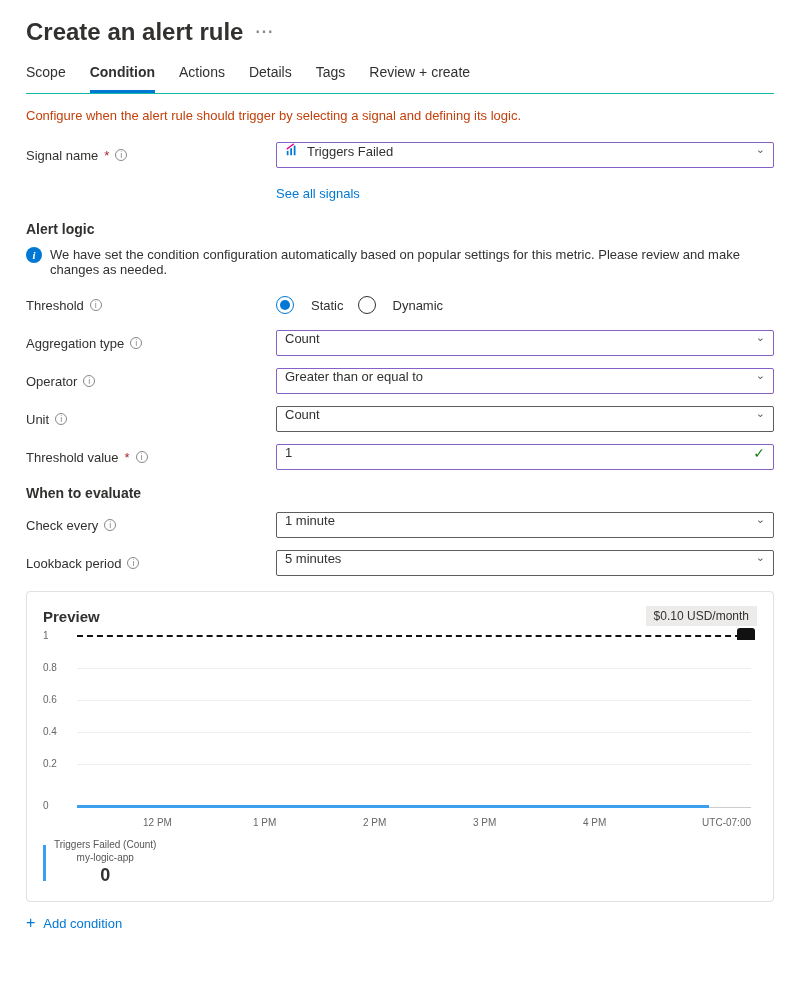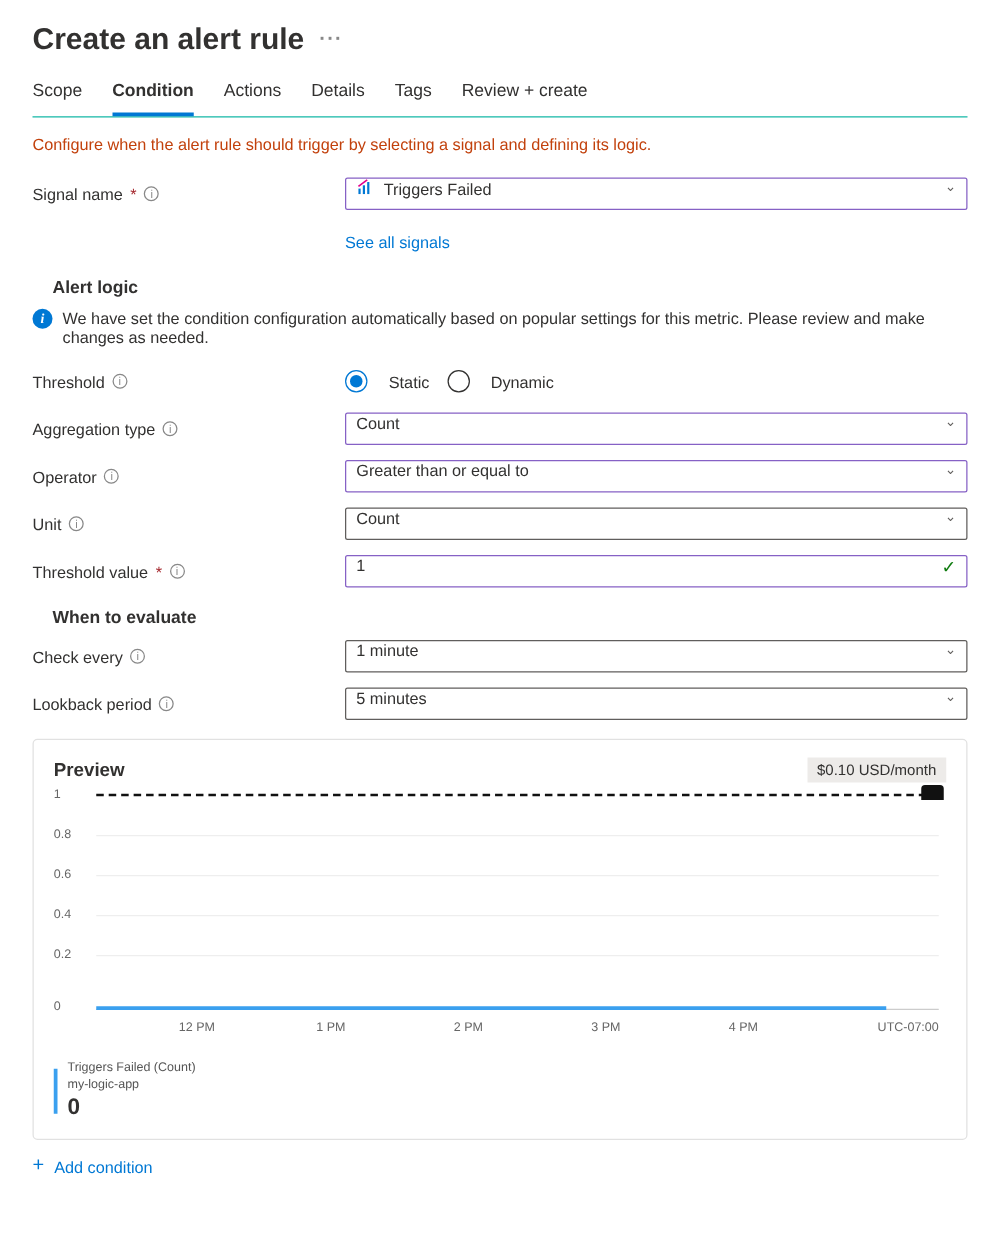--- a/index.html
+++ b/index.html
@@ -25,21 +25,21 @@
   .info-icon { width: 12px; height: 12px; border: 1px solid #888; border-radius: 50%; display: inline-flex; align-items: center; justify-content: center; font-size: 9px; color: #888; cursor: pointer; }
   .select-box {
     width: 100%; height: 26px; border: 1px solid #605e5c; border-radius: 2px;
     display: flex; align-items: flex-start; padding: 0 8px; justify-content: space-between;
     font-size: 13px; cursor: pointer; background: #fff;
   }
   .select-box.purple { border-color: #8661c5; }
   .select-box .left { display: flex; align-items: center; gap: 8px; }
   .chev { font-size: 11px; color: #605e5c; }
   .link { color: #0078d4; cursor: pointer; font-size: 13px; }
-  .section-head { font-weight: 600; font-size: 14px; margin: 14px 0 10px 16px; }
+  .section-head { font-weight: 600; font-size: 14px; margin: 14px 0 10px 0; }
   .info-banner { display: flex; gap: 8px; align-items: flex-start; margin-bottom: 14px; }
   .info-banner .i {
     width: 16px; height: 16px; background: #0078d4; color: #fff; border-radius: 50%;
     display: flex; align-items: center; justify-content: center; font-size: 11px; font-weight: bold;
     font-style: italic; font-family: Georgia, serif; flex-shrink: 0;
   }
   .radio-group { display: flex; gap: 14px; align-items: center; }
   .radio { display: flex; align-items: center; gap: 17px; cursor: pointer; }
   .radio-circle { width: 18px; height: 18px; border: 1px solid #323130; border-radius: 50%; display: flex; align-items: center; justify-content: center; }
   .radio-circle.checked { border-color: #0078d4; }
@@ -55,21 +55,21 @@
   .chart-grid { position: absolute; left: 34px; right: 6px; top: 0; bottom: 24px; }
   .gridline { position: absolute; left: 0; right: 0; border-top: 1px solid #eee; }
   .y-label { position: absolute; left: 0; font-size: 10px; color: #666; }
   .x-label { position: absolute; bottom: 4px; font-size: 10px; color: #666; }
   .threshold-line { position: absolute; left: 34px; right: 6px; top: 3px; border-top: 2px dashed #111; }
   .legend-block {
     position: absolute; right: 2px; top: -4px; width: 18px; height: 12px; background: #111;
     border-radius: 3px 3px 0 0;
   }
   .data-line { position: absolute; left: 34px; right: 48px; bottom: 24px; height: 3px; background: #3aa0ef; }
-  .chart-legend { display: flex; align-items: center; gap: 8px; margin-top: 16px; }
+  .chart-legend { display: flex; align-items: center; gap: 8px; margin-top: 6px; text-align: center; }
   .legend-bar { width: 3px; height: 36px; background: #3aa0ef; }
   .legend-text { font-size: 10px; color: #555; line-height: 1.3; }
   .legend-text .val { font-size: 18px; font-weight: 600; color: #323130; }
   .add-row { display: flex; align-items: center; gap: 8px; color: #0078d4; margin-top: 12px; cursor: pointer; }
   .plus { font-size: 16px; }
   .signal-icon svg { width: 14px; height: 14px; }
 </style>
 </head>
 <body>
 

